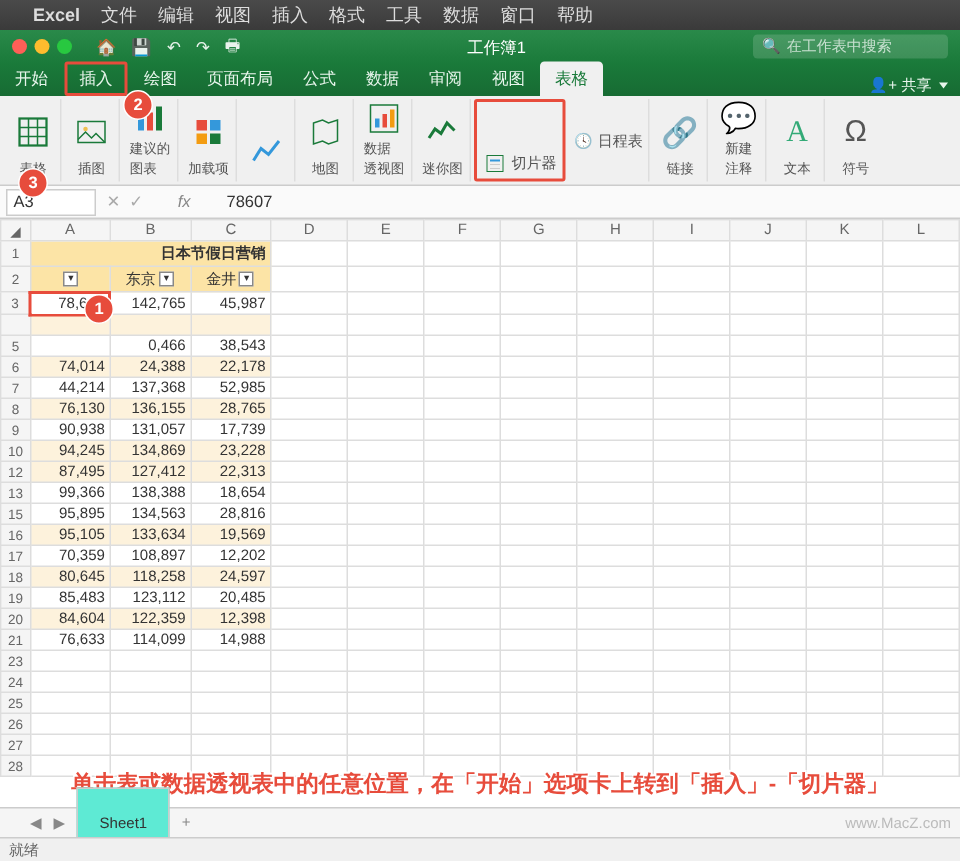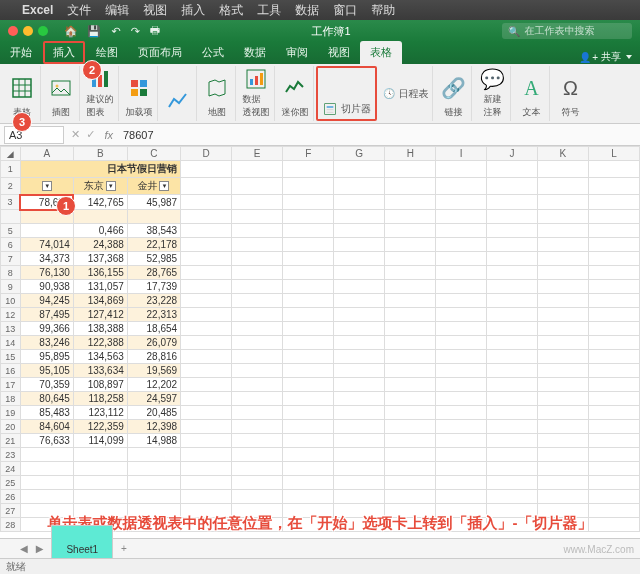--- a/index.html
+++ b/index.html
@@ -22,21 +22,21 @@
 .share{margin-left:auto;margin-right:8px;font-size:10px;display:flex;align-items:center;gap:3px}
 .ribbon{height:60px;background:#f0f0f0;border-bottom:1px solid #ccc;display:flex;align-items:stretch;padding:2px 4px;gap:2px;position:relative}
 .rgroup{display:flex;flex-direction:column;align-items:center;justify-content:flex-end;padding:2px 4px;border-right:1px solid #ddd;font-size:9px;color:#555}
 .rgroup:last-child{border-right:none}
 .ricon{width:28px;height:32px;display:flex;align-items:center;justify-content:center;font-size:20px;color:#1a7a3a}
 .ricon svg{width:24px;height:24px}
 .rlabel{font-size:9px;color:#555;margin-top:2px}
 .slicer-hl{border:2px solid #e74c3c;border-radius:2px;padding:2px 4px}
 .fbar{height:22px;background:#fafafa;border-bottom:1px solid #ccc;display:flex;align-items:center;font-size:11px}
 .nbox{width:60px;border:1px solid #ccc;padding:2px 4px;margin:0 4px;background:#fff}
-.fx{color:#888;font-style:italic;margin:0 6px}
+.fx{color:#888;font-style:italic;margin:0 20px}
 .fval{flex:1;padding:2px 4px}
 .sheet{position:relative;overflow:hidden;height:400px}
 .grid{border-collapse:collapse;font-size:10px}
 .grid th,.grid td{border:1px solid #ddd;padding:1px 2px;height:14px;background:#fff}
 .grid th{background:#f5f5f5;font-weight:normal;color:#666;text-align:center}
 .grid .rh{width:20px;background:#f5f5f5;text-align:center;color:#666;font-size:9px}
 .grid .ch{width:55px}
 .grid td{text-align:right;padding-right:3px}
 .hdr{background:#fce4a6!important;text-align:right;font-weight:bold}
 .hdr2{background:#fce4a6!important;text-align:center!important}
@@ -330,21 +330,21 @@
           <td></td>
           <td></td>
           <td></td>
           <td></td>
           <td></td>
           <td></td>
           <td></td>
         </tr>
         <tr class="odd">
           <th class="rh">7</th>
-          <td class="d">34,373</td>
+          <td class="d">44,214</td>
           <td class="d">137,368</td>
           <td class="d">52,985</td>
           <td></td>
           <td></td>
           <td></td>
           <td></td>
           <td></td>
           <td></td>
           <td></td>
           <td></td>
@@ -408,35 +408,20 @@
           <td></td>
           <td></td>
           <td></td>
           <td></td>
         </tr>
         <tr class="odd">
           <th class="rh">13</th>
           <td class="d">99,366</td>
           <td class="d">138,388</td>
           <td class="d">18,654</td>
-          <td></td>
-          <td></td>
-          <td></td>
-          <td></td>
-          <td></td>
-          <td></td>
-          <td></td>
-          <td></td>
-          <td></td>
-        </tr>
-        <tr class="evn">
-          <th class="rh">14</th>
-          <td class="d">83,246</td>
-          <td class="d">122,388</td>
-          <td class="d">26,079</td>
           <td></td>
           <td></td>
           <td></td>
           <td></td>
           <td></td>
           <td></td>
           <td></td>
           <td></td>
           <td></td>
         </tr>

